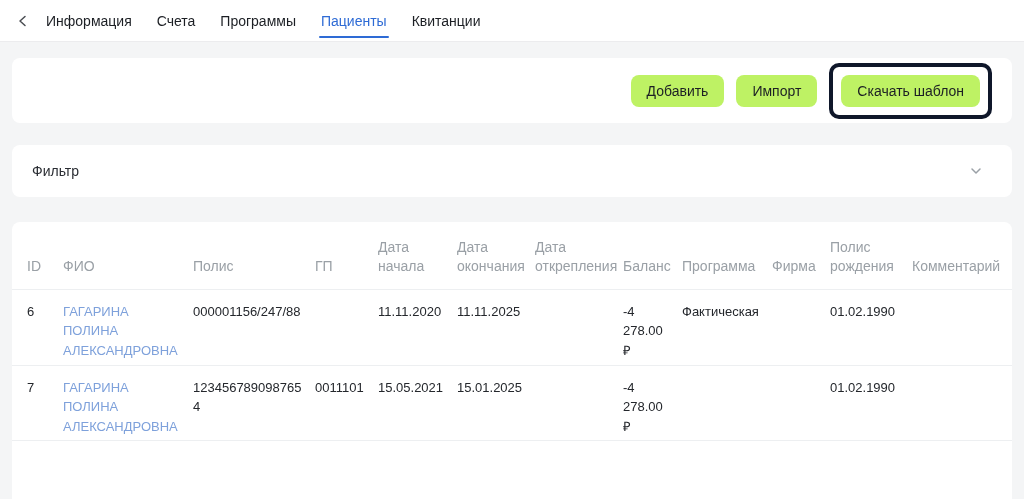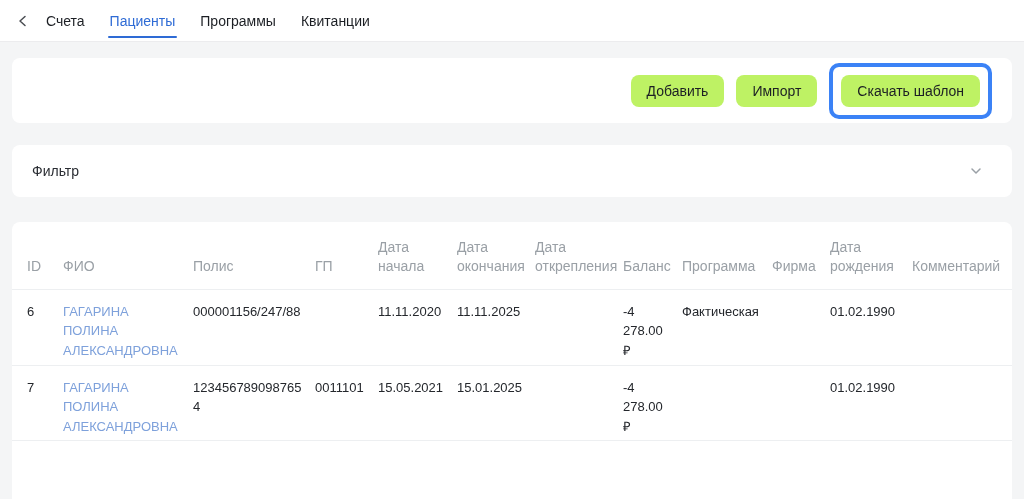--- a/index.html
+++ b/index.html
@@ -66,21 +66,21 @@
     padding: 8px 16px;
     font-family: "Liberation Sans", sans-serif;
     font-size: 14px;
     color: #1c1f24;
     cursor: pointer;
     white-space: nowrap;
   }
   .red-box {
     display: inline-flex;
     align-items: flex-end;
-    border: 4px solid #3b82f6;
+    border: 4px solid #0f172a;
     border-radius: 10px;
     padding: 8px 8px;
   }
   
   .filter {
     margin-top: 22px;
     height: 52px;
     display: flex;
     align-items: center;
     justify-content: space-between;
@@ -140,23 +140,24 @@
 </head>
 <body>
 
 <div class="topbar">
   <button class="back-btn">
     <svg width="14" height="14" viewBox="0 0 14 14" fill="none">
       <polyline points="9,2.5 4,7 9,11.5" stroke="#4a4d52" stroke-width="1.5" fill="none" stroke-linecap="round" stroke-linejoin="round"></polyline>
     </svg>
   </button>
   <nav class="tabs">
+    <div class="tab">Информация</div>
     <div class="tab">Счета</div>
+    <div class="tab">Программы</div>
     <div class="tab active">Пациенты</div>
-    <div class="tab">Программы</div>
     <div class="tab">Квитанции</div>
   </nav>
 </div>
 
 <div class="card toolbar">
   <button class="btn">Добавить</button>
   <button class="btn">Импорт</button>
   <span class="red-box">
     <button class="btn">Скачать шаблон</button>
   </span>
@@ -190,21 +191,21 @@
         <th class="first">ID</th>
         <th>ФИО</th>
         <th>Полис</th>
         <th>ГП</th>
         <th>Дата начала</th>
         <th>Дата окончания</th>
         <th>Дата открепления</th>
         <th>Баланс</th>
         <th>Программа</th>
         <th>Фирма</th>
-        <th>Дата рождения</th>
+        <th>Полис рождения</th>
         <th>Комментарий</th>
       </tr>
     </thead>
     <tbody>
       <tr>
         <td class="first">6</td>
         <td><a class="patient-link">ГАГАРИНА ПОЛИНА АЛЕКСАНДРОВНА</a></td>
         <td>000001156/247/88</td>
         <td></td>
         <td>11.11.2020</td>

